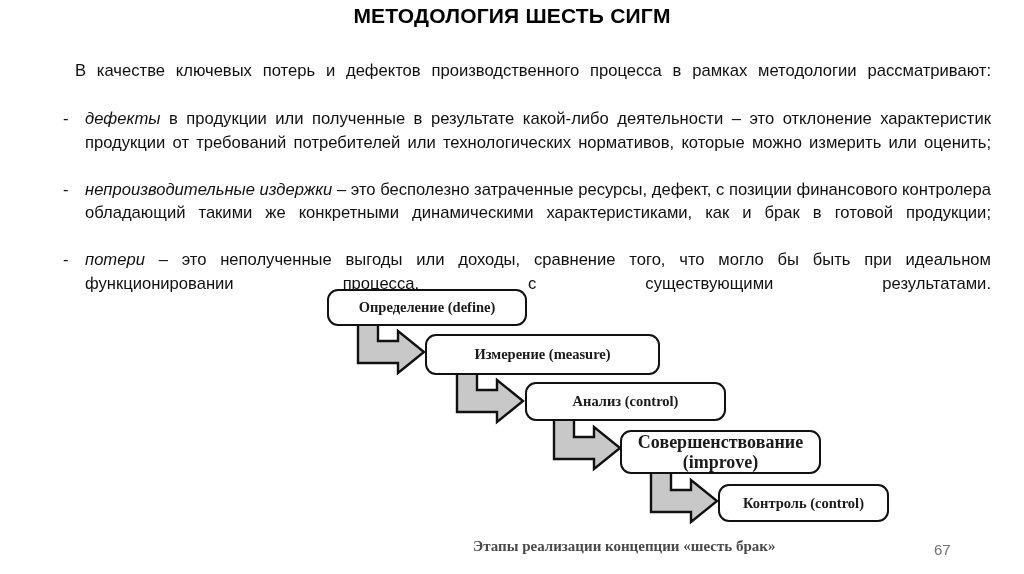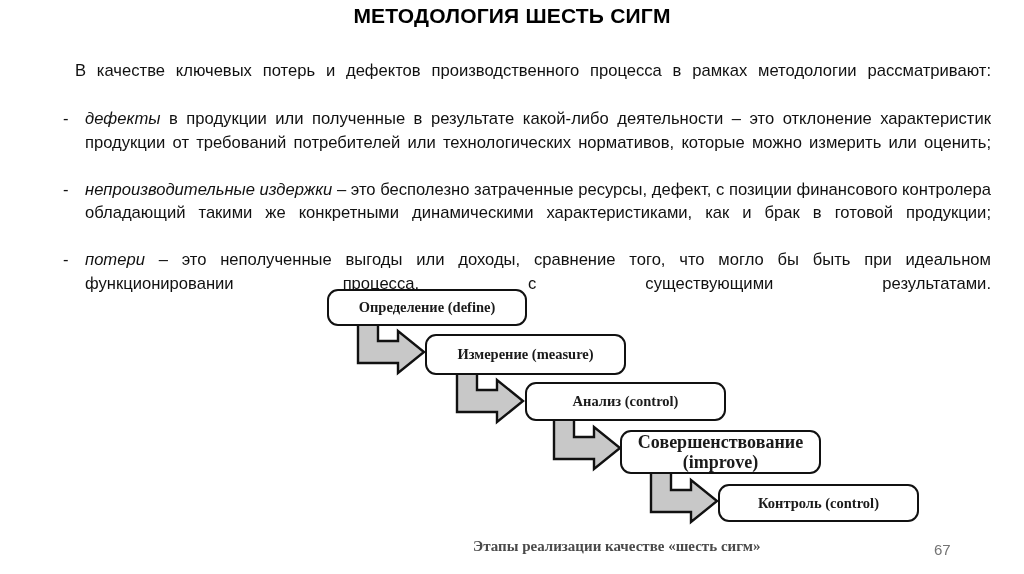--- a/index.html
+++ b/index.html
@@ -99,24 +99,24 @@
     align-items: center;
     justify-content: center;
     text-align: center;
     font-family: "Liberation Serif", serif;
     font-weight: bold;
     color: #1a1a1a;
     line-height: 1.12;
   }
 
   #box-define    { left: 327px; top: 289px; width: 200px; height: 37px; font-size: 14.5px; justify-content: center; }
-  #box-measure   { left: 425px; top: 334px; width: 201px; height: 41px; font-size: 14.5px; }
+  #box-measure   { left: 425px; top: 334px; width: 235px; height: 41px; font-size: 14.5px; }
   #box-analyze   { left: 525px; top: 382px; width: 201px; height: 39px; font-size: 14.5px; }
   #box-improve   { left: 620px; top: 430px; width: 201px; height: 44px; font-size: 18px; }
-  #box-control   { left: 718px; top: 484px; width: 201px; height: 38px; font-size: 14.5px; }
+  #box-control   { left: 718px; top: 484px; width: 171px; height: 38px; font-size: 14.5px; }
 
   
   .diagram-caption {
     position: absolute;
     left: 473px;
     top: 538px;
     font-family: "Liberation Serif", serif;
     font-size: 15px;
     font-weight: bold;
     color: #4a4a4a;
@@ -189,15 +189,15 @@
   <span>
     <span>Совершенствование</span><br>
     <span>(improve)</span>
   </span>
 </div>
 
 <div class="flow-box" id="box-control">
   <span>Контроль (control)</span>
 </div>
 
-<div class="diagram-caption">Этапы реализации качестве «шесть сигм»</div>
+<div class="diagram-caption">Этапы реализации концепции «шесть брак»</div>
 
 <div class="page-number">67</div>
 
 </body></html>

